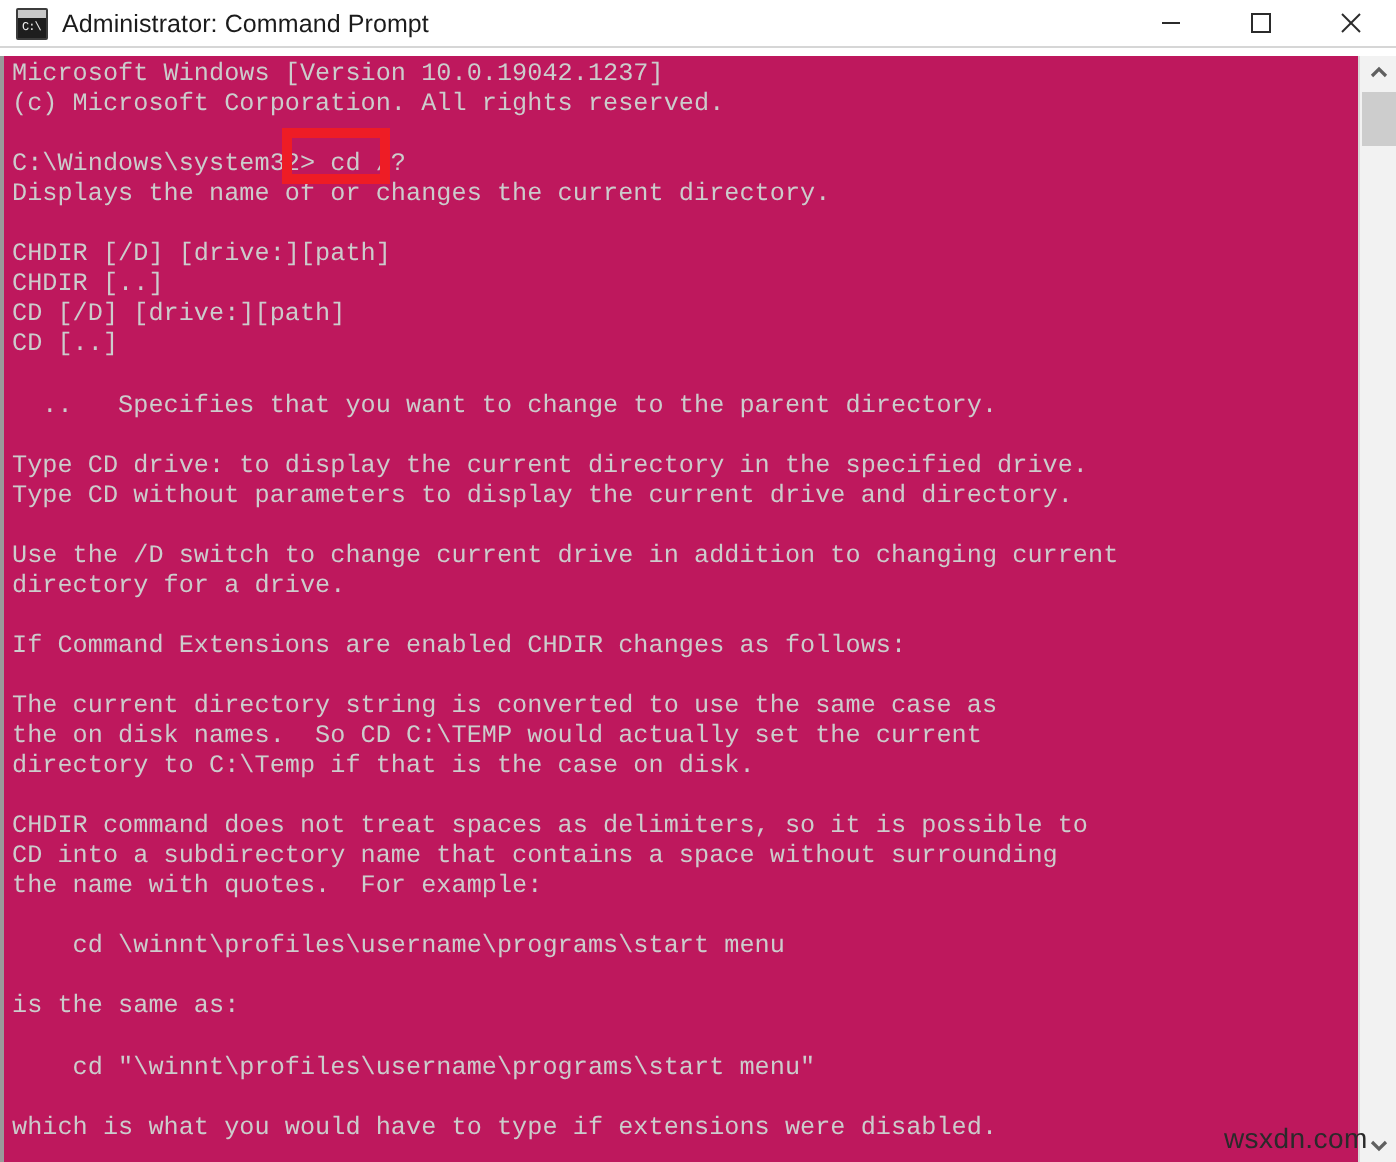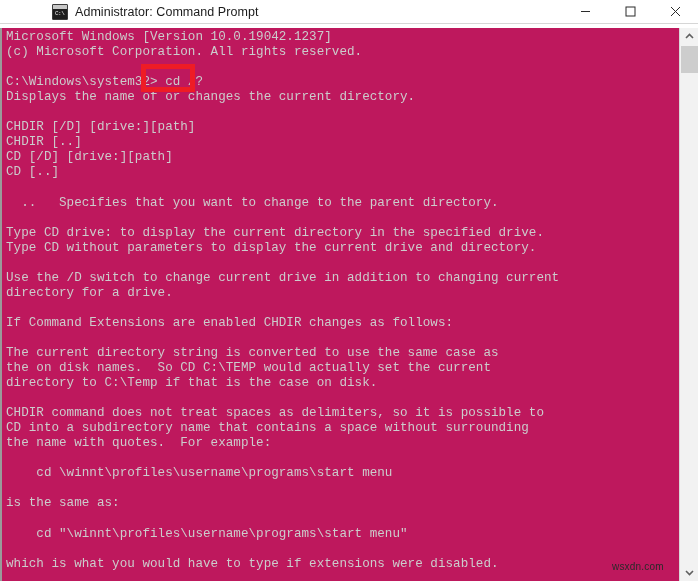--- a/index.html
+++ b/index.html
@@ -20,21 +20,20 @@
   .titlebar {
     position: absolute;
     left: 0; top: 0;
     width: 698px;
     height: 24px;
     background: #ffffff;
     border-bottom: 1px solid #d6d6d6;
     display: flex;
     align-items: center;
     box-sizing: border-box;
-    padding-left: 44px;
   }
   .tb-icon {
     width: 16px;
     height: 16px;
     margin-left: 8px;
     margin-right: 7px;
     flex: 0 0 auto;
     position: relative;
     background: #1e1e1e;
     border: 1px solid #3c3c3c;
@@ -142,21 +141,21 @@
     width: 17px;
     height: 27px;
     background: #cdcdcd;
   }
 
   
   .watermark {
     position: absolute;
     left: 612px;
     top: 561px;
-    font-size: 10px;
+    font-size: 14px;
     color: #2a2a2a;
     font-family: "Liberation Sans", sans-serif;
     letter-spacing: 0.2px;
     user-select: none;
   }
 </style>
 </head>
 <body>
 
 <div id="screen">

